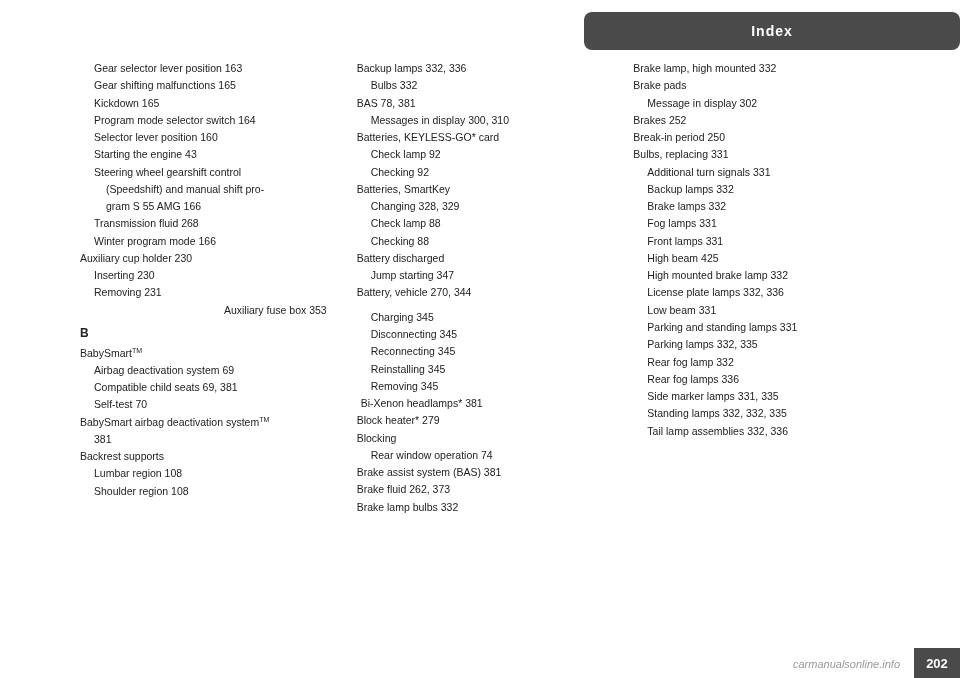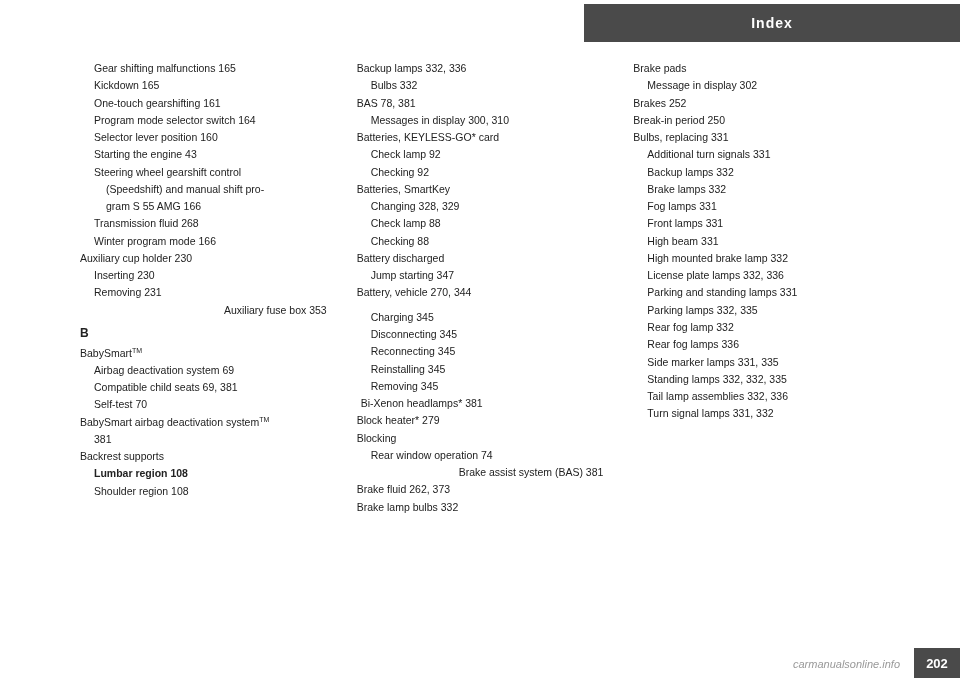--- a/index.html
+++ b/index.html
@@ -8,28 +8,29 @@
       height: 678px;
       background: #fff;
       font-family: Arial, Helvetica, sans-serif;
       font-size: 11px;
       color: #222;
       overflow: hidden;
       position: relative;
     }
     .header-bar {
       position: absolute;
-      top: 4px;
+      top: 12px;
       right: 0;
       width: 376px;
       height: 38px;
       background: #4a4a4a;
       display: flex;
       align-items: center;
       justify-content: center;
+      border-radius: 8px;
     }
     .header-title {
       color: #fff;
       font-size: 14px;
       font-weight: bold;
       letter-spacing: 1px;
     }
     .page-number-box {
       position: absolute;
       bottom: 0;
@@ -79,44 +80,44 @@
 </head>
 <body>
 
 <div class="header-bar">
   <span class="header-title">Index</span>
 </div>
 
 <div class="content-area">
 
   <div class="column" id="col1">
+      <div class="entry" style="padding-left: 14px;">Gear selector lever position 163</div>
       <div class="entry" style="padding-left: 14px;">Gear shifting malfunctions 165</div>
       <div class="entry" style="padding-left: 14px;">Kickdown 165</div>
-      <div class="entry" style="padding-left: 14px;">One-touch gearshifting 161</div>
       <div class="entry" style="padding-left: 14px;">Program mode selector switch 164</div>
       <div class="entry" style="padding-left: 14px;">Selector lever position 160</div>
       <div class="entry" style="padding-left: 14px;">Starting the engine 43</div>
       <div class="entry" style="padding-left: 14px;">Steering wheel gearshift control</div>
       <div class="entry" style="padding-left: 26px;">(Speedshift) and manual shift pro-</div>
       <div class="entry" style="padding-left: 26px;">gram S 55 AMG 166</div>
       <div class="entry" style="padding-left: 14px;">Transmission fluid 268</div>
       <div class="entry" style="padding-left: 14px;">Winter program mode 166</div>
       <div class="entry" style="padding-left: 0px;">Auxiliary cup holder 230</div>
       <div class="entry" style="padding-left: 14px;">Inserting 230</div>
       <div class="entry" style="padding-left: 14px;">Removing 231</div>
       <div class="entry" style="padding-left: 0px; text-align: right;">Auxiliary fuse box 353</div>
       <div class="entry-section-letter">B</div>
       <div class="entry" style="padding-left: 0px;">BabySmart<sup style="font-size: 7px;">TM</sup></div>
       <div class="entry" style="padding-left: 14px;">Airbag deactivation system 69</div>
       <div class="entry" style="padding-left: 14px;">Compatible child seats 69, 381</div>
       <div class="entry" style="padding-left: 14px;">Self-test 70</div>
       <div class="entry" style="padding-left: 0px;">BabySmart airbag deactivation system<sup style="font-size: 7px;">TM</sup></div>
       <div class="entry" style="padding-left: 14px;">381</div>
       <div class="entry" style="padding-left: 0px;">Backrest supports</div>
-      <div class="entry" style="padding-left: 14px; font-weight: bold;">Lumbar region 108</div>
+      <div class="entry" style="padding-left: 14px;">Lumbar region 108</div>
       <div class="entry" style="padding-left: 14px;">Shoulder region 108</div>
     </div>
 
   <div class="column" id="col2">
       <div class="entry" style="padding-left: 0px;">Backup lamps 332, 336</div>
       <div class="entry" style="padding-left: 14px;">Bulbs 332</div>
       <div class="entry" style="padding-left: 0px;">BAS 78, 381</div>
       <div class="entry" style="padding-left: 14px;">Messages in display 300, 310</div>
       <div class="entry" style="padding-left: 0px;">Batteries, KEYLESS-GO* card</div>
       <div class="entry" style="padding-left: 14px;">Check lamp 92</div>
@@ -130,44 +131,45 @@
       <div class="entry" style="padding-left: 0px;">Battery, vehicle 270, 344</div>
       <div class="entry" style="padding-left: 14px; margin-top: 8px;">Charging 345</div>
       <div class="entry" style="padding-left: 14px;">Disconnecting 345</div>
       <div class="entry" style="padding-left: 14px;">Reconnecting 345</div>
       <div class="entry" style="padding-left: 14px;">Reinstalling 345</div>
       <div class="entry" style="padding-left: 14px;">Removing 345</div>
       <div class="entry" style="padding-left: 4px;">Bi-Xenon headlamps* 381</div>
       <div class="entry" style="padding-left: 0px;">Block heater* 279</div>
       <div class="entry" style="padding-left: 0px;">Blocking</div>
       <div class="entry" style="padding-left: 14px;">Rear window operation 74</div>
-      <div class="entry" style="padding-left: 0px; text-align: right;">Brake assist system (BAS) 381</div>
+      <div class="entry" style="padding-left: 0px;">Brake assist system (BAS) 381</div>
       <div class="entry" style="padding-left: 0px;">Brake fluid 262, 373</div>
       <div class="entry" style="padding-left: 0px;">Brake lamp bulbs 332</div>
     </div>
 
   <div class="column" id="col3">
+      <div class="entry" style="padding-left: 0px;">Brake lamp, high mounted 332</div>
       <div class="entry" style="padding-left: 0px;">Brake pads</div>
       <div class="entry" style="padding-left: 14px;">Message in display 302</div>
       <div class="entry" style="padding-left: 0px;">Brakes 252</div>
       <div class="entry" style="padding-left: 0px;">Break-in period 250</div>
       <div class="entry" style="padding-left: 0px;">Bulbs, replacing 331</div>
       <div class="entry" style="padding-left: 14px;">Additional turn signals 331</div>
       <div class="entry" style="padding-left: 14px;">Backup lamps 332</div>
       <div class="entry" style="padding-left: 14px;">Brake lamps 332</div>
       <div class="entry" style="padding-left: 14px;">Fog lamps 331</div>
       <div class="entry" style="padding-left: 14px;">Front lamps 331</div>
-      <div class="entry" style="padding-left: 14px;">High beam 331</div>
+      <div class="entry" style="padding-left: 14px;">High beam 425</div>
       <div class="entry" style="padding-left: 14px;">High mounted brake lamp 332</div>
       <div class="entry" style="padding-left: 14px;">License plate lamps 332, 336</div>
+      <div class="entry" style="padding-left: 14px;">Low beam 331</div>
       <div class="entry" style="padding-left: 14px;">Parking and standing lamps 331</div>
       <div class="entry" style="padding-left: 14px;">Parking lamps 332, 335</div>
       <div class="entry" style="padding-left: 14px;">Rear fog lamp 332</div>
       <div class="entry" style="padding-left: 14px;">Rear fog lamps 336</div>
       <div class="entry" style="padding-left: 14px;">Side marker lamps 331, 335</div>
       <div class="entry" style="padding-left: 14px;">Standing lamps 332, 332, 335</div>
       <div class="entry" style="padding-left: 14px;">Tail lamp assemblies 332, 336</div>
-      <div class="entry" style="padding-left: 14px;">Turn signal lamps 331, 332</div>
     </div>
 </div>
 
 <div class="page-number-box">202</div>
 <div class="watermark">carmanualsonline.info</div>
 
 </body></html>

